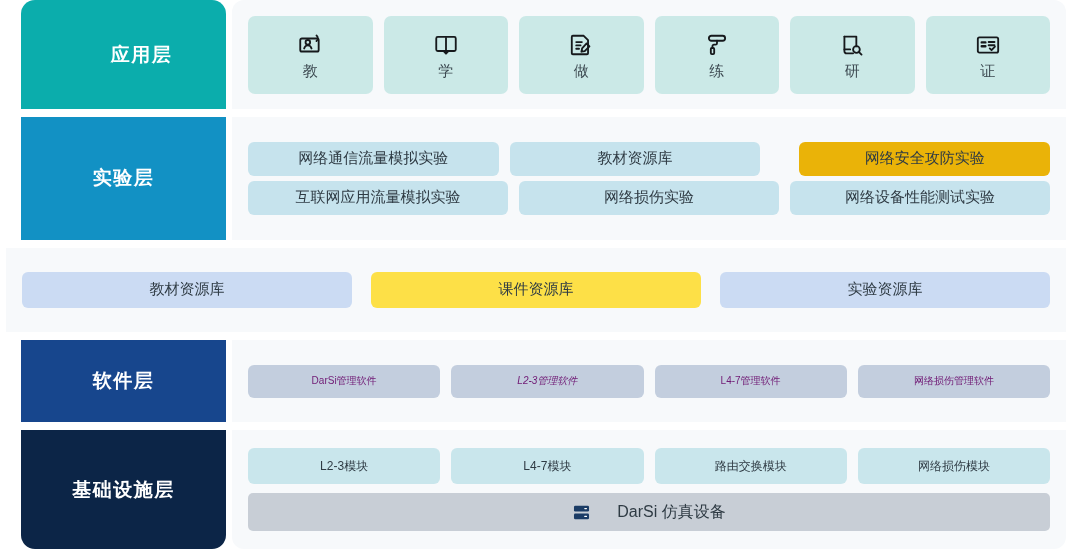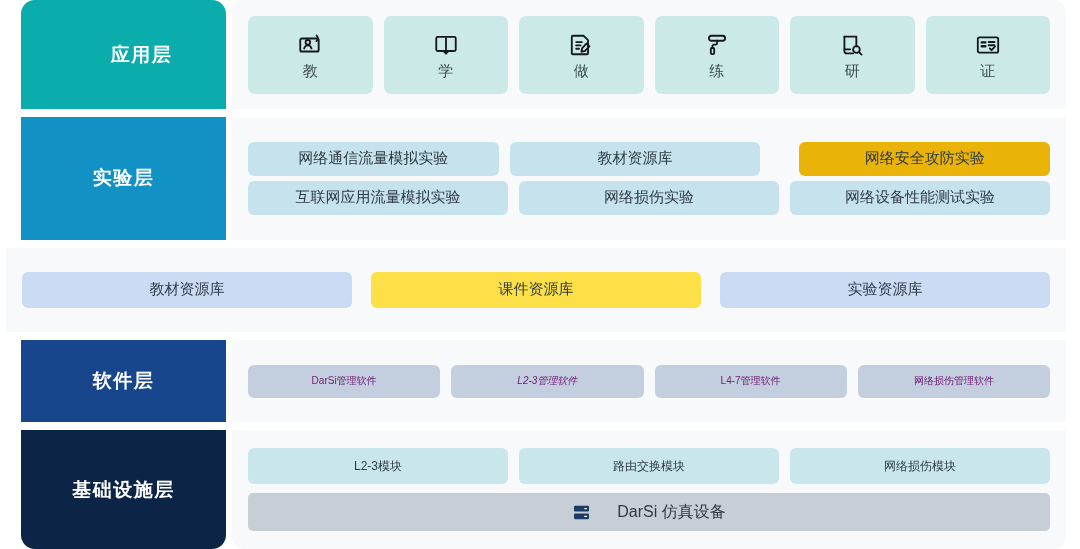--- a/index.html
+++ b/index.html
@@ -293,20 +293,21 @@
   <div class="row-sep">
     <div class="label-sep"></div>
   </div>
 
   <div class="layer-row row-infra">
     <div class="layer-label" id="lbl-infra" style="background: rgb(12, 37, 71);">基础设施层</div>
     <div class="layer-content" style="background: rgb(247, 249, 251);">
       <div class="infra-wrap">
         <div class="infra-line">
           <div class="infra-box" style="background: rgb(201, 230, 236);">L2-3模块</div>
+          <div class="infra-box" style="background: rgb(201, 230, 236);">L4-7模块</div>
           <div class="infra-box" style="background: rgb(201, 230, 236);">路由交换模块</div>
           <div class="infra-box" style="background: rgb(201, 230, 236);">网络损伤模块</div>
         </div>
         <div class="infra-bar" style="background: rgb(200, 206, 214);">
           <span class="rack-icon">
             <svg viewBox="0 0 24 24" width="19" height="19">
               <rect x="2.5" y="3.6" width="19" height="7" rx="1.6" fill="#1b3c66"></rect>
               <rect x="2.5" y="13.4" width="19" height="7" rx="1.6" fill="#1b3c66"></rect>
               <rect x="15.4" y="6.2" width="3.6" height="1.7" rx="0.8" fill="#ffffff"></rect>
               <rect x="15.4" y="16" width="3.6" height="1.7" rx="0.8" fill="#ffffff"></rect>

